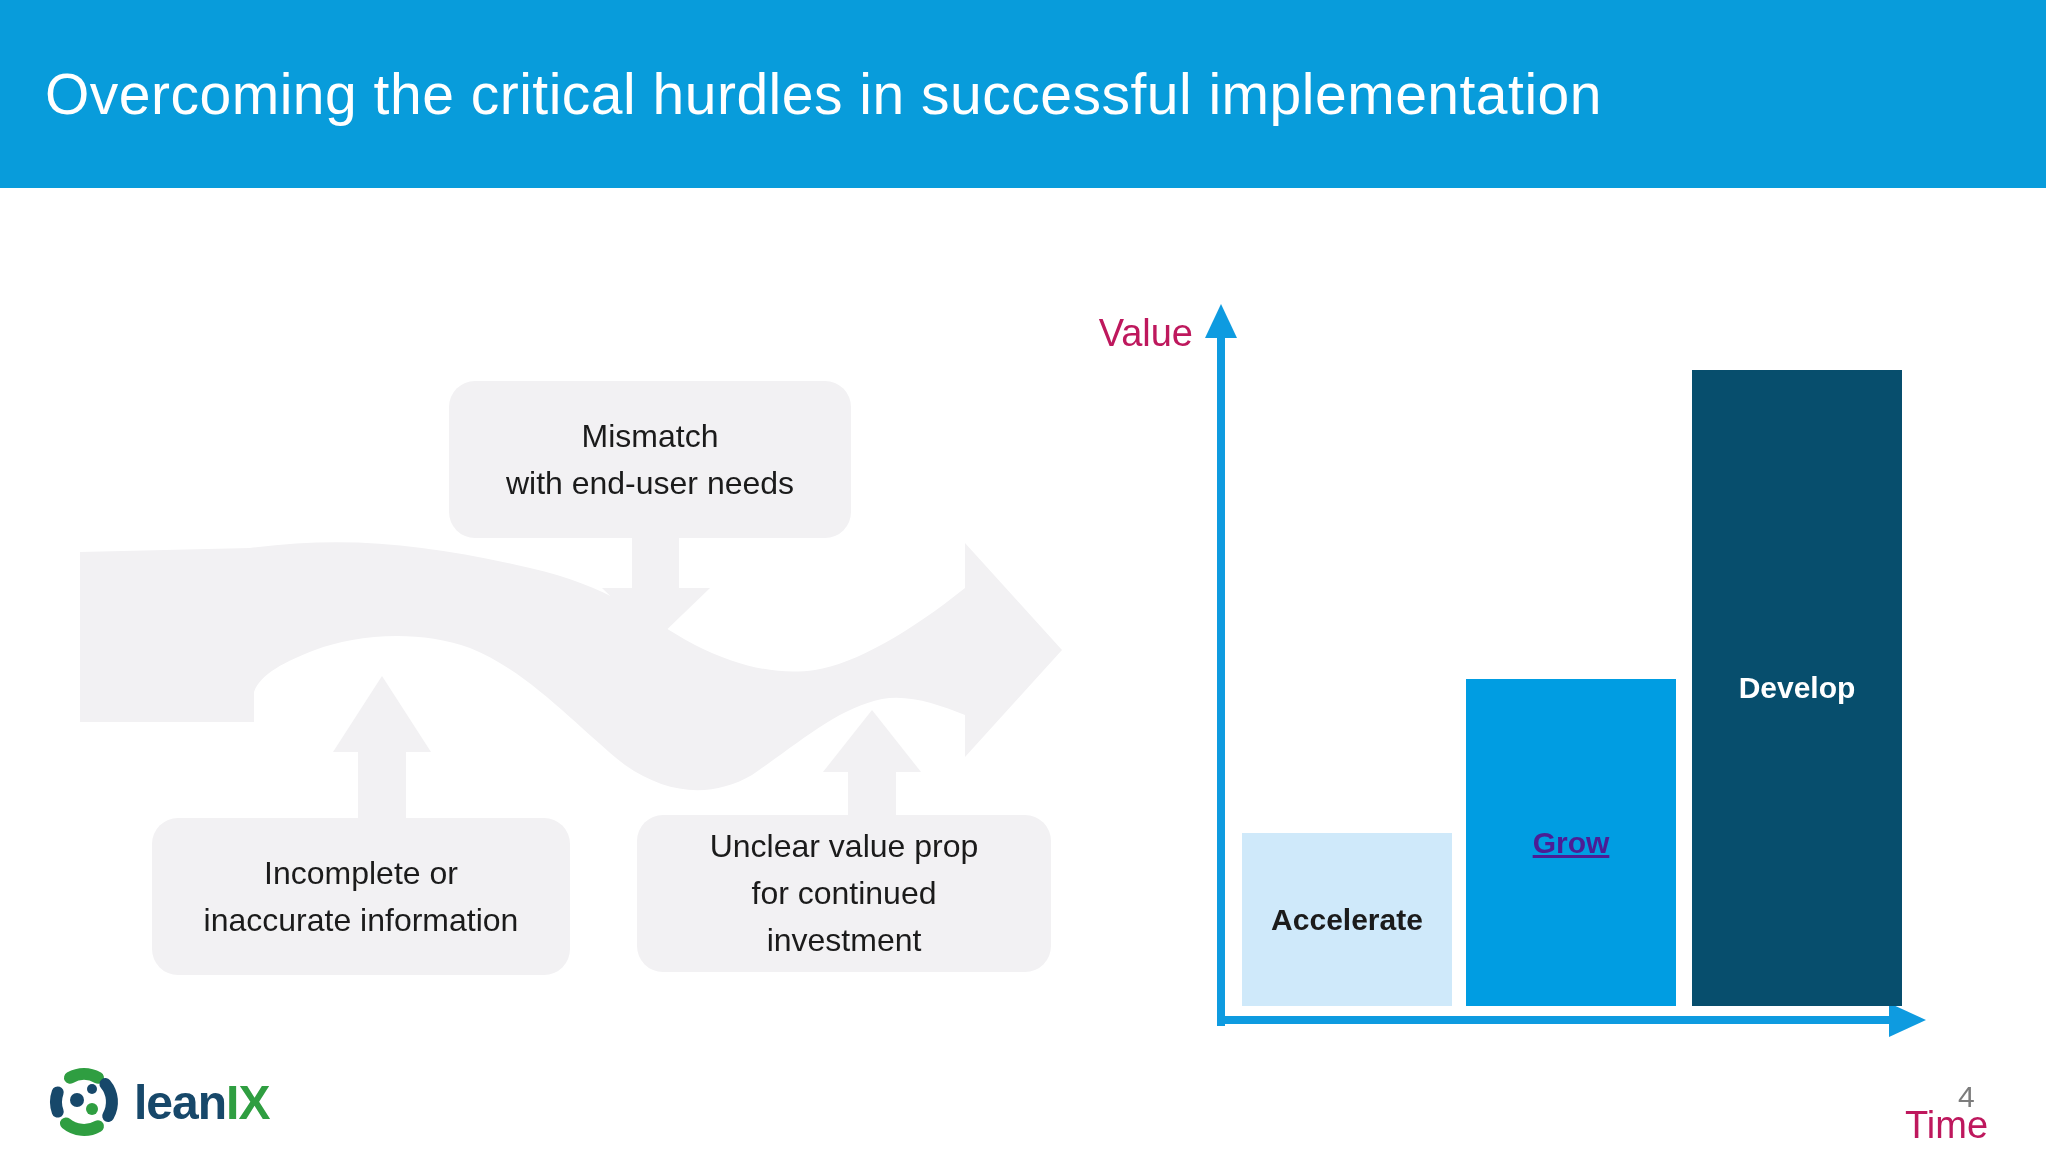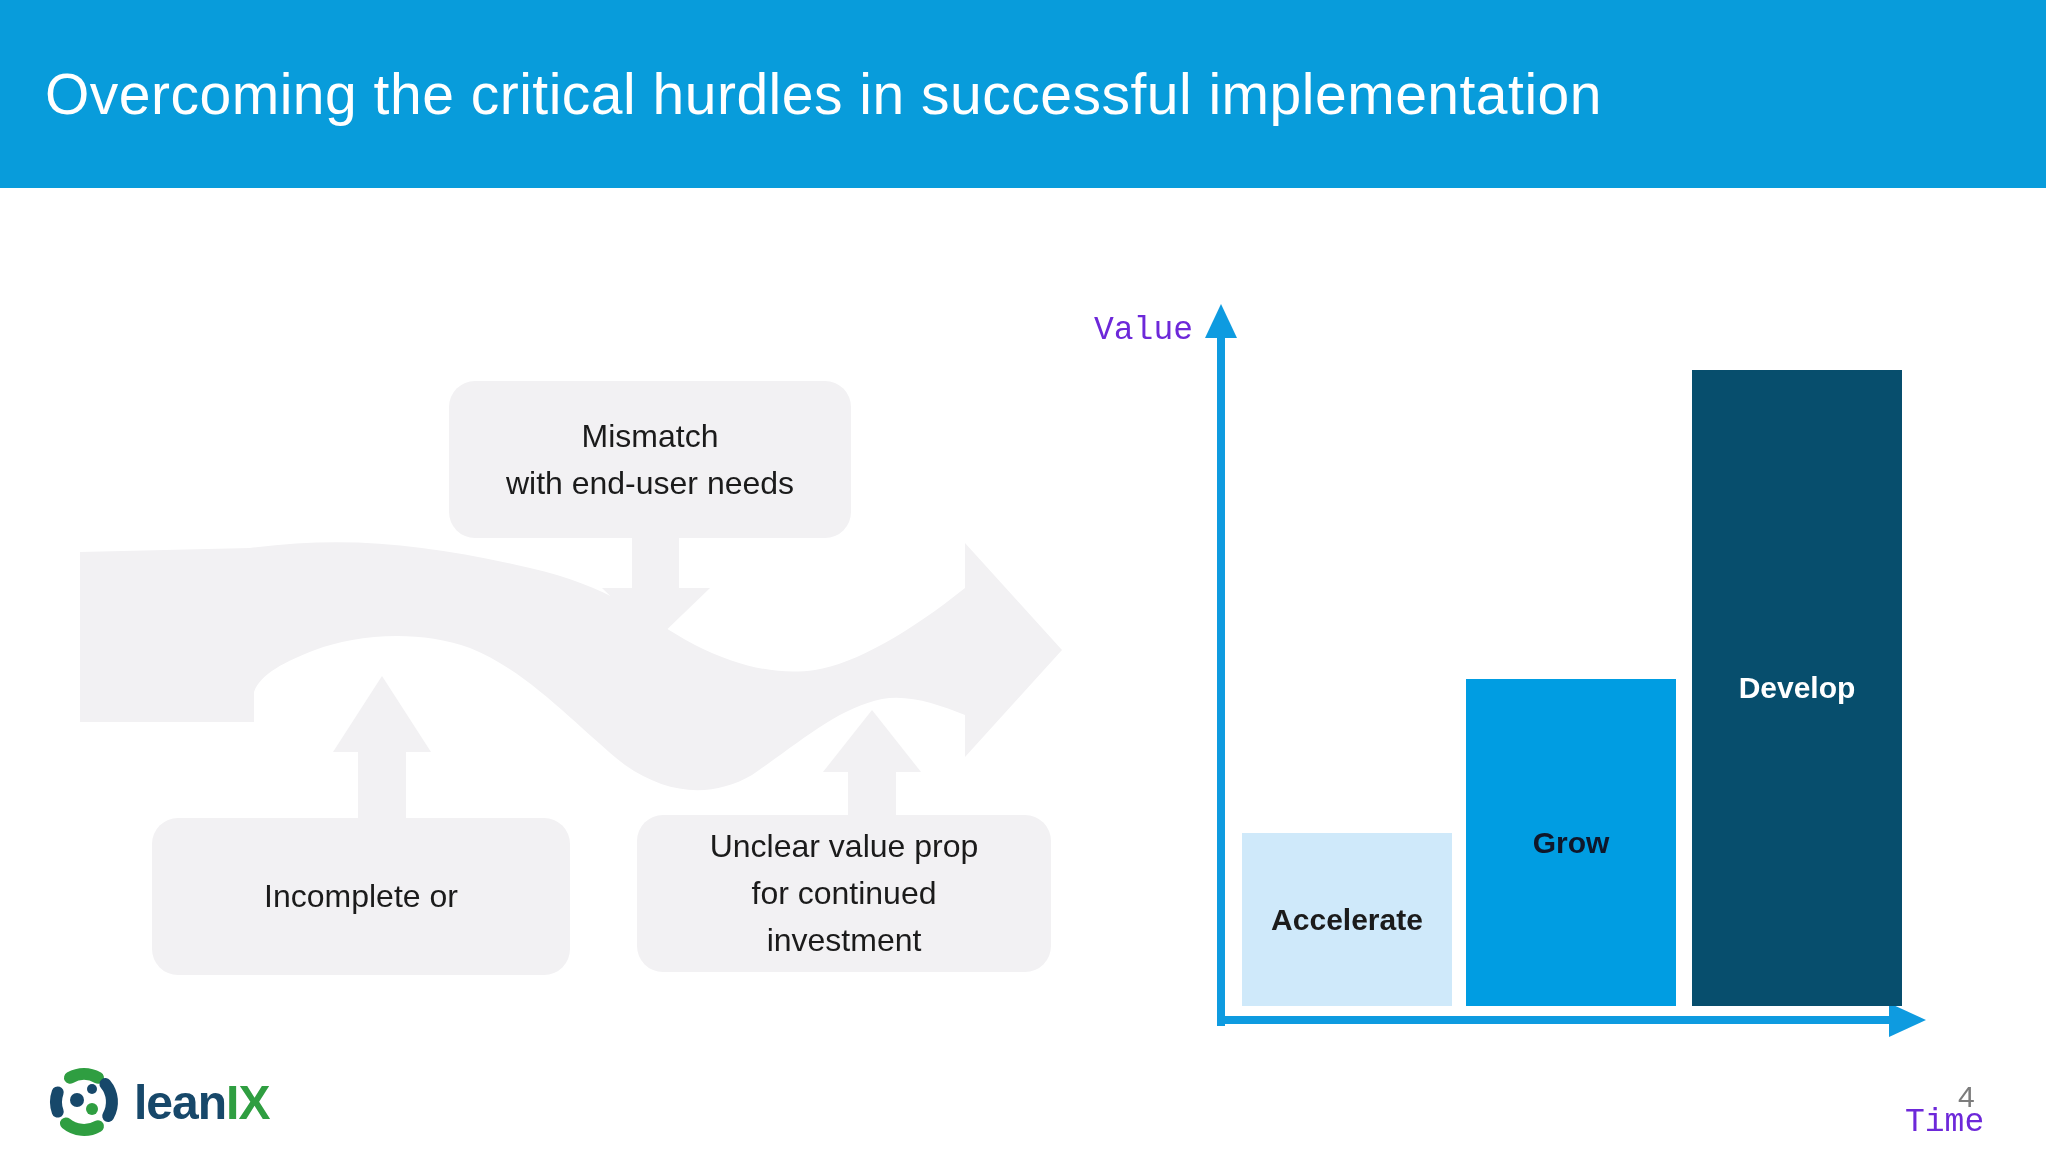--- a/index.html
+++ b/index.html
@@ -26,21 +26,21 @@
   }
   .box-top{left:449px;top:357px;width:402px;height:157px;margin-top:24px;}
   .box-bl{left:152px;top:818px;width:418px;height:157px;}
   .box-br{left:637px;top:815px;width:414px;height:157px;}
   
   .bar{
     position:absolute;bottom:146px;width:210px;
     display:flex;align-items:center;justify-content:center;
   }
   .bar .bar-label{font-size:30px;font-weight:700;}
-  .axis-label{position:absolute;color:#6d28d9;font-size:33px;font-family:Liberation Mono, monospace;}
+  .axis-label{position:absolute;color:#be185d;font-size:38px;}
   .ylabel{left:1058px;top:312px;width:135px;text-align:right;}
   .xlabel{left:1905px;top:1076px;margin-top:28px;}
   
   .logo{position:absolute;left:44px;top:1062px;display:flex;align-items:center;gap:10px;}
   .logo-text{font-size:48px;font-weight:700;letter-spacing:-1px;}
   .logo-lean{color:#17486a;}
   .logo-ix{color:#2f9e41;}
   .page-number{position:absolute;left:1958px;top:1080px;font-size:30px;color:#7c7c7c;}
 </style>
 </head>
@@ -85,35 +85,36 @@
       <path d="M 1926,1020 L 1889,1003 L 1889,1037 Z" fill="#0e9be0"></path>
     </g>
   </svg>
 
   <div class="callout box-top">
     <span>Mismatch</span>
     <span>with end-user needs</span>
   </div>
   <div class="callout box-bl">
     <span>Incomplete or</span>
+    <span>inaccurate information</span>
   </div>
   <div class="callout box-br">
     <span>Unclear value prop</span>
     <span>for continued</span>
     <span>investment</span>
   </div>
 
   <div class="axis-label ylabel">Value</div>
   <div class="axis-label xlabel">Time</div>
 
   <div class="bar" style="left: 1242px; height: 173px; background: rgb(207, 233, 250);">
     <span class="bar-label" style="color: rgb(27, 27, 27);">Accelerate</span>
   </div>
   <div class="bar" style="left: 1466px; height: 327px; background: rgb(0, 157, 226);">
-    <span class="bar-label" style="color: #0f172a;">Grow</span>
+    <span class="bar-label" style="color: #4c1d95; text-decoration: underline;">Grow</span>
   </div>
   <div class="bar" style="left: 1692px; height: 636px; background: rgb(7, 78, 109);">
     <span class="bar-label" style="color: rgb(255, 255, 255);">Develop</span>
   </div>
 
   <div class="logo">
     <svg width="80" height="80" viewBox="0 0 80 80">
       <path d="M26,15.8 A28,28 0 0 1 54,15.8" fill="none" stroke="#2f9e41" stroke-width="12" stroke-linecap="round"></path>
       <path d="M61.4,22 A28,28 0 0 1 64.2,54" fill="none" stroke="#17486a" stroke-width="12" stroke-linecap="round"></path>
       <path d="M54,64.2 A28,28 0 0 1 22,61.4" fill="none" stroke="#2f9e41" stroke-width="12" stroke-linecap="round"></path>

